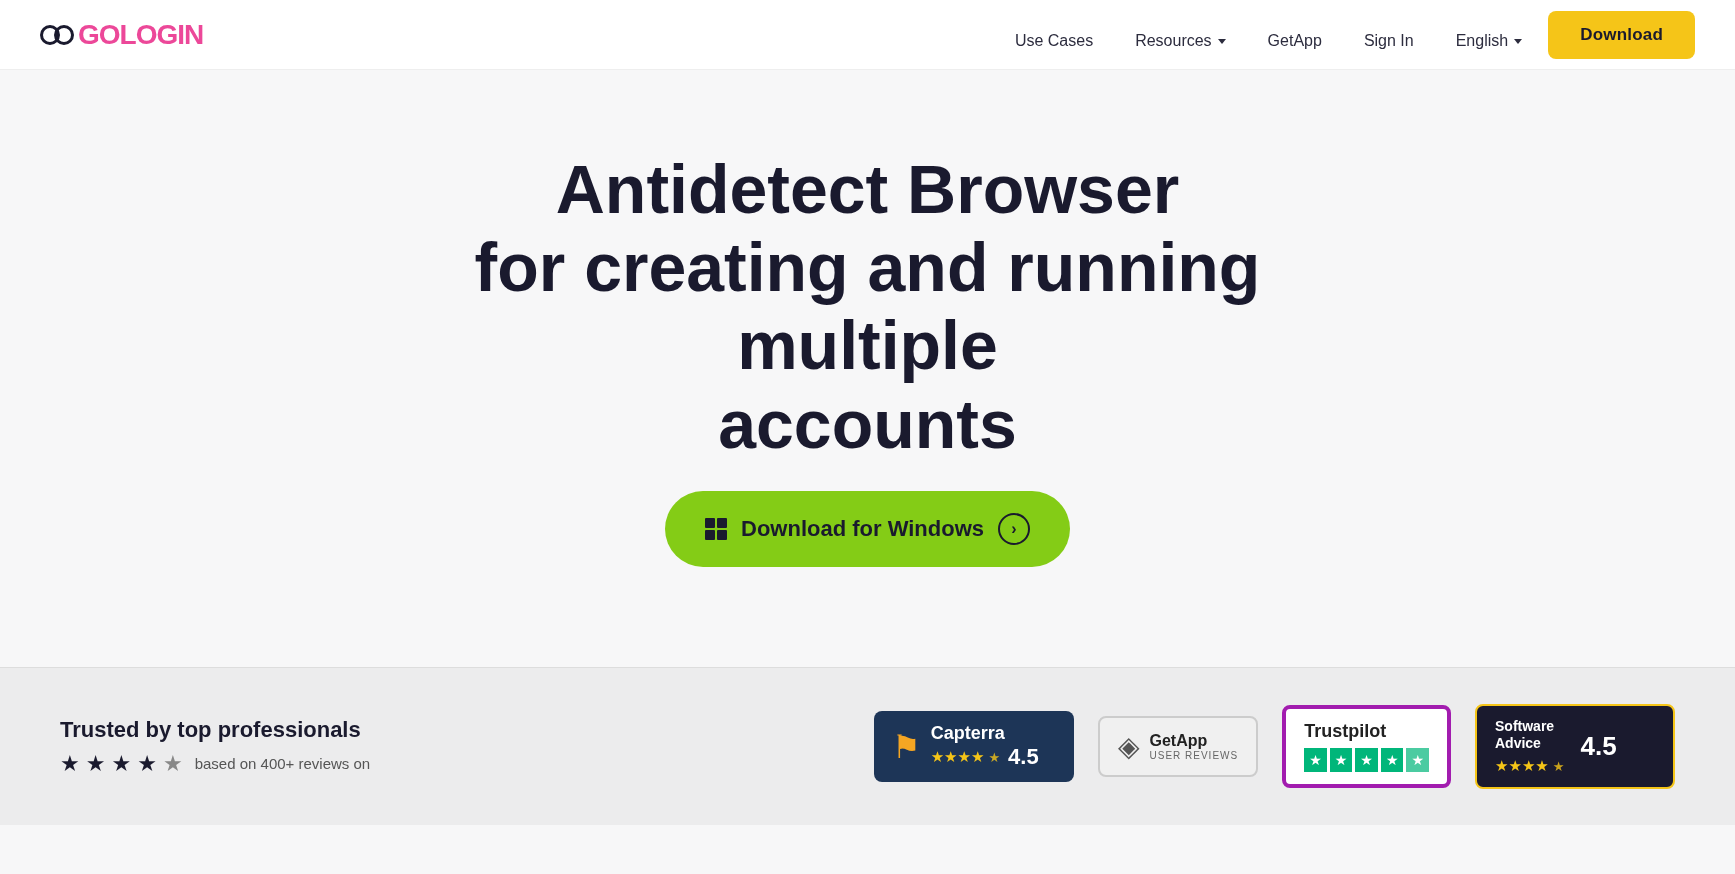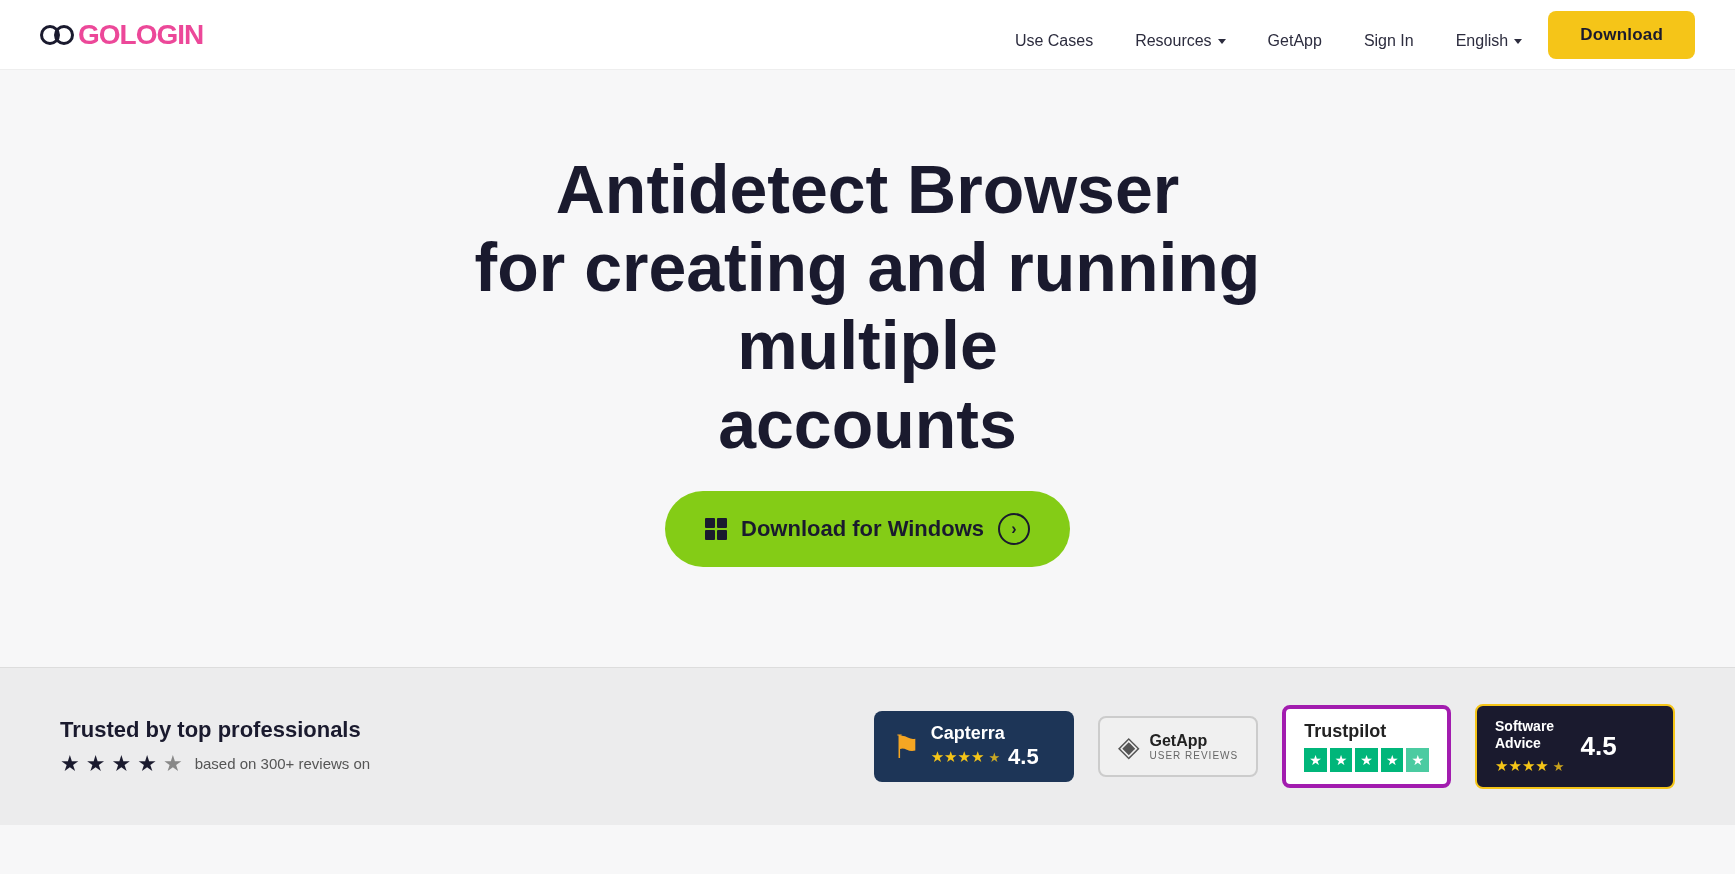--- a/index.html
+++ b/index.html
@@ -173,21 +173,21 @@
 
 <div class="trust-bar">
   <div class="trust-text">
     <h3>Trusted by top professionals</h3>
     <div class="stars">
       <span class="star">★</span>
       <span class="star">★</span>
       <span class="star">★</span>
       <span class="star">★</span>
       <span class="star-half">★</span>
-      <span class="review-text">based on 300+ reviews on</span>
+      <span class="review-text">based on 400+ reviews on</span>
     </div>
   </div>
 
   <div class="badges-row">
 
     <div class="capterra-badge">
       <span style="font-size:32px;color:#f5a623;">⚑</span>
       <div>
         <div style="color:#fff;font-size:18px;font-weight:800;">Capterra</div>
         <div style="display:flex;align-items:center;gap:4px;">

